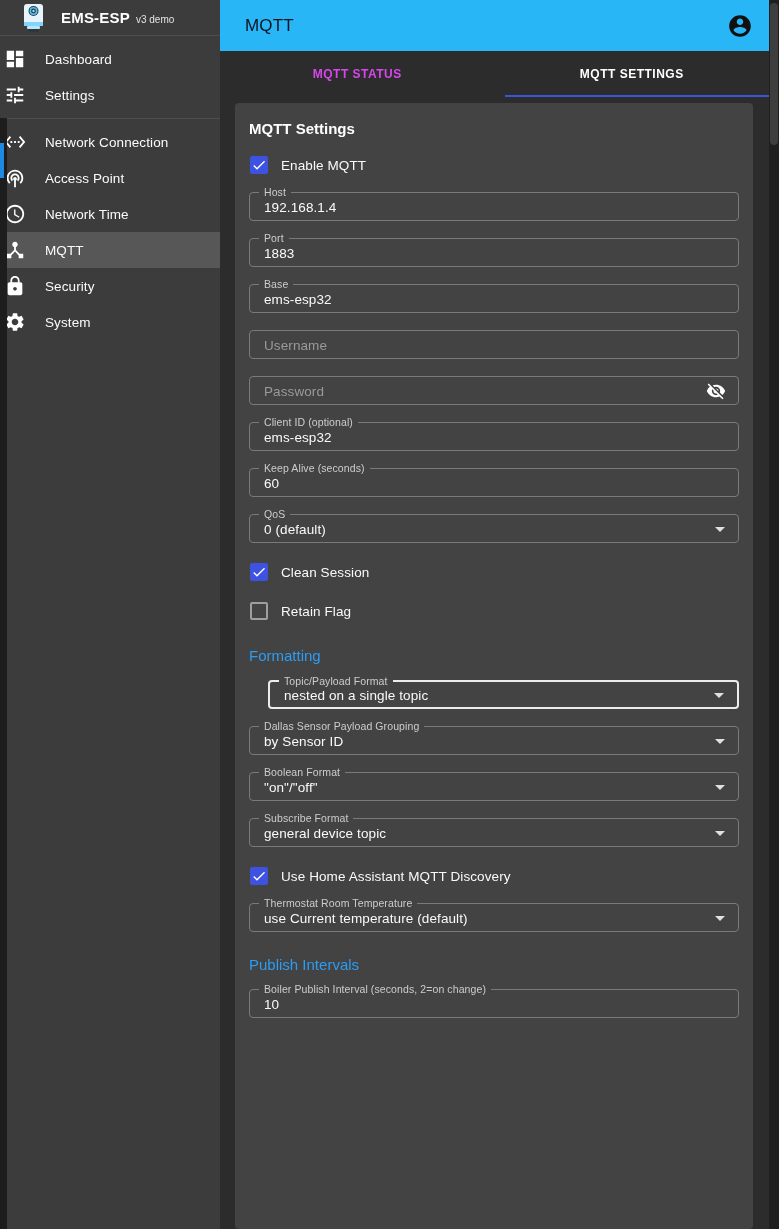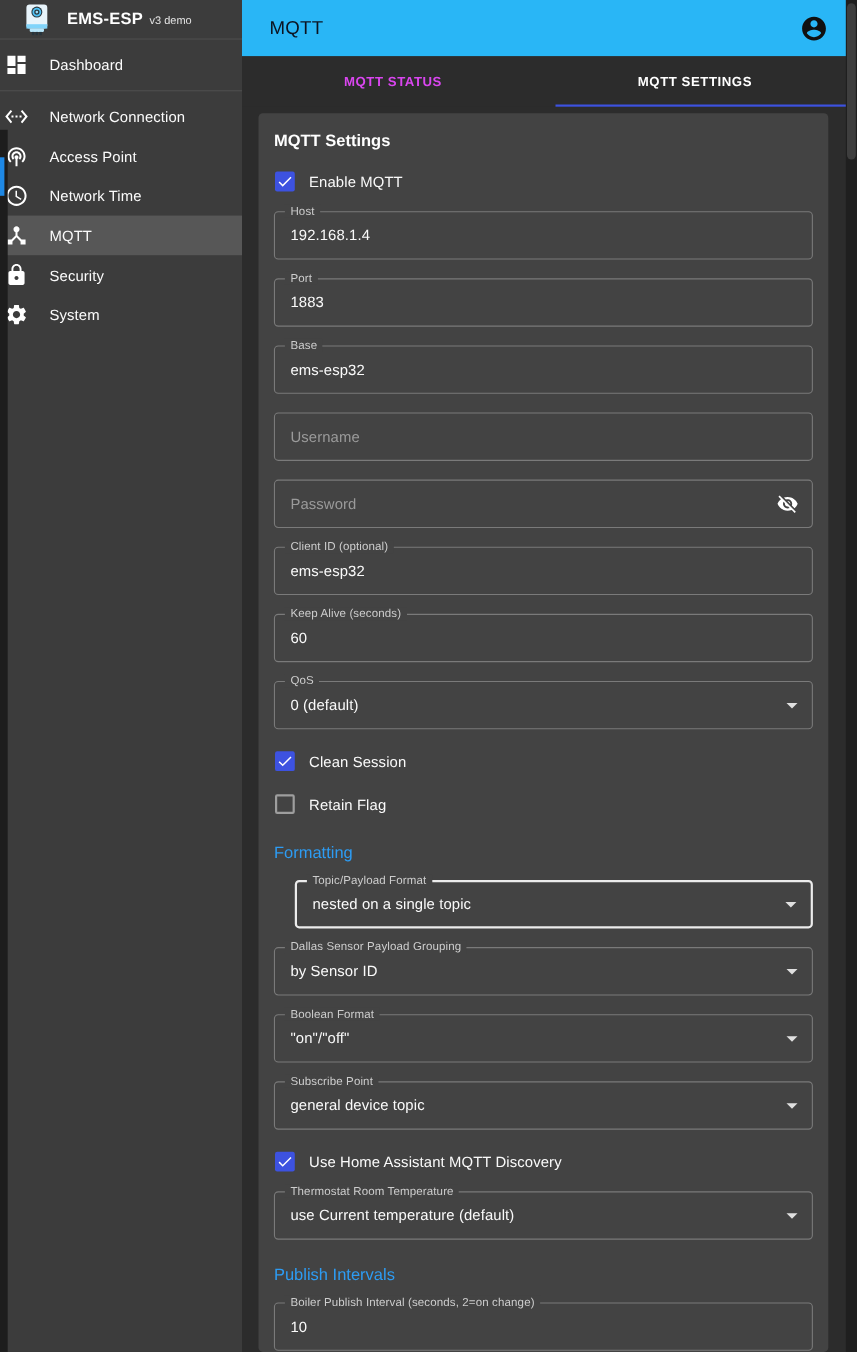--- a/index.html
+++ b/index.html
@@ -38,21 +38,21 @@
   .tab.active{color:#ffffff;}
   .tab .indicator{position:absolute;left:10px;right:0;bottom:0;height:2px;background:#3d52e0;}
 
   .content{flex:1 1 auto;padding:6px 16px 0 15px;overflow:hidden;}
   .card{background:#434343;border-radius:4px;height:100%;box-sizing:border-box;
     padding:17px 14px 20px 14px;}
   .form-heading{color:#ffffff;font-size:15px;font-weight:bold;margin:0 0 16px 0;}
   .section-heading{color:#2d9cf3;font-size:15px;font-weight:normal;margin:24px 0 16px 0;}
 
   
-  .field{position:relative;height:44px;border:1px solid #7a7a7a;border-radius:4px;
+  .field{position:relative;height:29px;border:1px solid #7a7a7a;border-radius:4px;
     margin:0 0 17px 0;box-sizing:border-box;cursor:text;}
   .field.select{cursor:pointer;}
   .field.focused{border:2px solid #ececec;margin-left:19px;}
   .flabel{position:absolute;top:-7px;left:9px;background:#434343;padding:0 5px;
     font-size:10.5px;color:#cdcdcd;letter-spacing:.1px;white-space:nowrap;}
   .fvalue{position:absolute;left:14px;top:50%;transform:translateY(-50%);
     font-size:13.5px;color:#fafafa;letter-spacing:.1px;}
   .field.placeholder .fvalue{color:#9a9a9a;}
   .caret{position:absolute;right:13px;top:50%;margin-top:-2px;width:0;height:0;cursor:pointer;
     border-left:5px solid transparent;border-right:5px solid transparent;border-top:5px solid #e0e0e0;}
@@ -96,20 +96,28 @@
     </div>
     <nav class="menu" id="menu">
         <div class="menu-item">
           <span class="mi-icon">
             <svg viewBox="0 0 24 24">
               <path d="M3 13h8V3H3v10zm0 8h8v-6H3v6zm10 0h8V11h-8v10zm0-18v6h8V3h-8z"></path>
             </svg>
           </span>
           <span class="mi-label">Dashboard</span>
         </div>
+        <div class="menu-item">
+          <span class="mi-icon">
+            <svg viewBox="0 0 24 24">
+              <path d="M3 17v2h6v-2H3zM3 5v2h10V5H3zm10 16v-2h8v-2h-8v-2h-2v6h2zM7 9v2H3v2h4v2h2V9H7zm14 4v-2H11v2h10zm-6-4h2V7h4V5h-4V3h-2v6z"></path>
+            </svg>
+          </span>
+          <span class="mi-label">Settings</span>
+        </div>
         <div class="menu-divider"></div>
         <div class="menu-item">
           <span class="mi-icon">
             <svg viewBox="0 0 24 24">
               <path d="M7.77 6.76L6.23 5.48.82 12l5.41 6.52 1.54-1.28L3.42 12l4.35-5.24zM7 13h2v-2H7v2zm10-2h-2v2h2v-2zm-6 2h2v-2h-2v2zm6.77-7.52l-1.54 1.28L20.58 12l-4.35 5.24 1.54 1.28L23.18 12l-5.41-6.52z"></path>
             </svg>
           </span>
           <span class="mi-label">Network Connection</span>
         </div>
         <div class="menu-item">
@@ -246,21 +254,21 @@
               <span class="flabel">Dallas Sensor Payload Grouping</span>
               <span class="fvalue">by Sensor ID</span>
               <span class="caret"></span>
             </div>
             <div class="field select">
               <span class="flabel">Boolean Format</span>
               <span class="fvalue">"on"/"off"</span>
               <span class="caret"></span>
             </div>
             <div class="field select">
-              <span class="flabel">Subscribe Point</span>
+              <span class="flabel">Subscribe Format</span>
               <span class="fvalue">general device topic</span>
               <span class="caret"></span>
             </div>
             <div class="cb-row">
               <span class="cb checked">
                 <svg viewBox="0 0 24 24">
                   <path d="M9 16.17L4.83 12l-1.42 1.41L9 19 21 7l-1.41-1.41z"></path>
                 </svg>
               </span>
               <span class="cb-label">Use Home Assistant MQTT Discovery</span>

